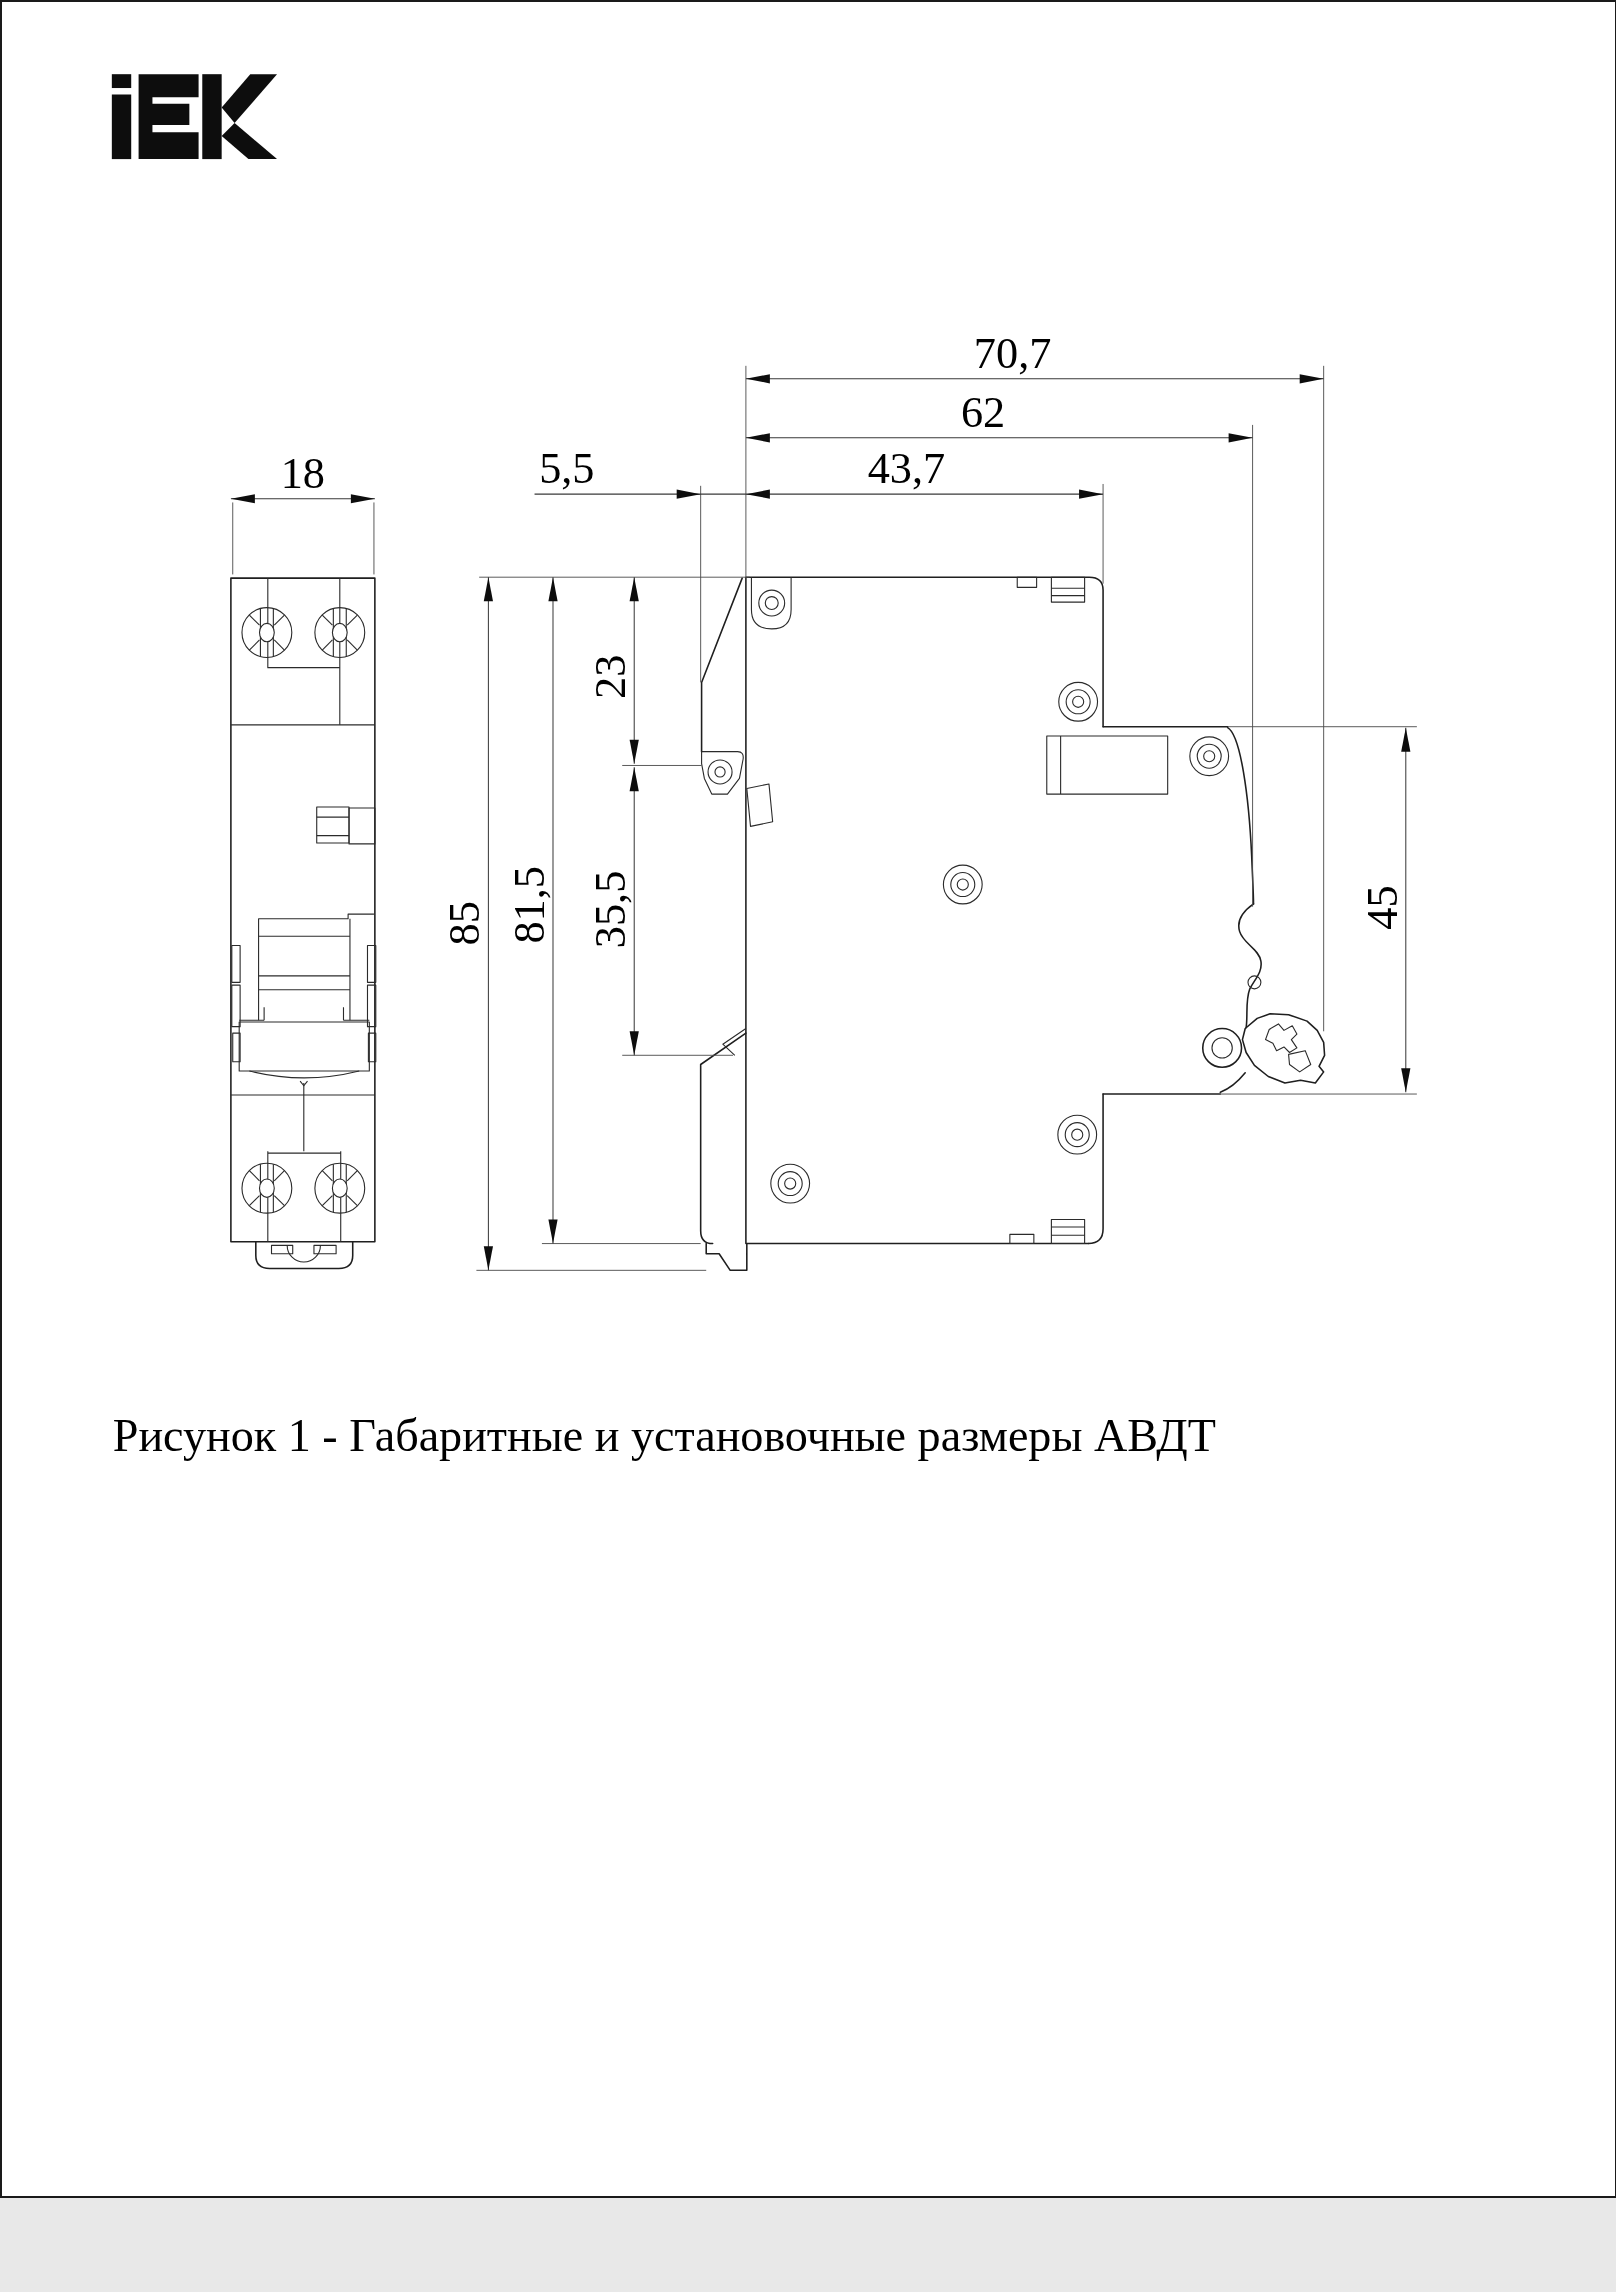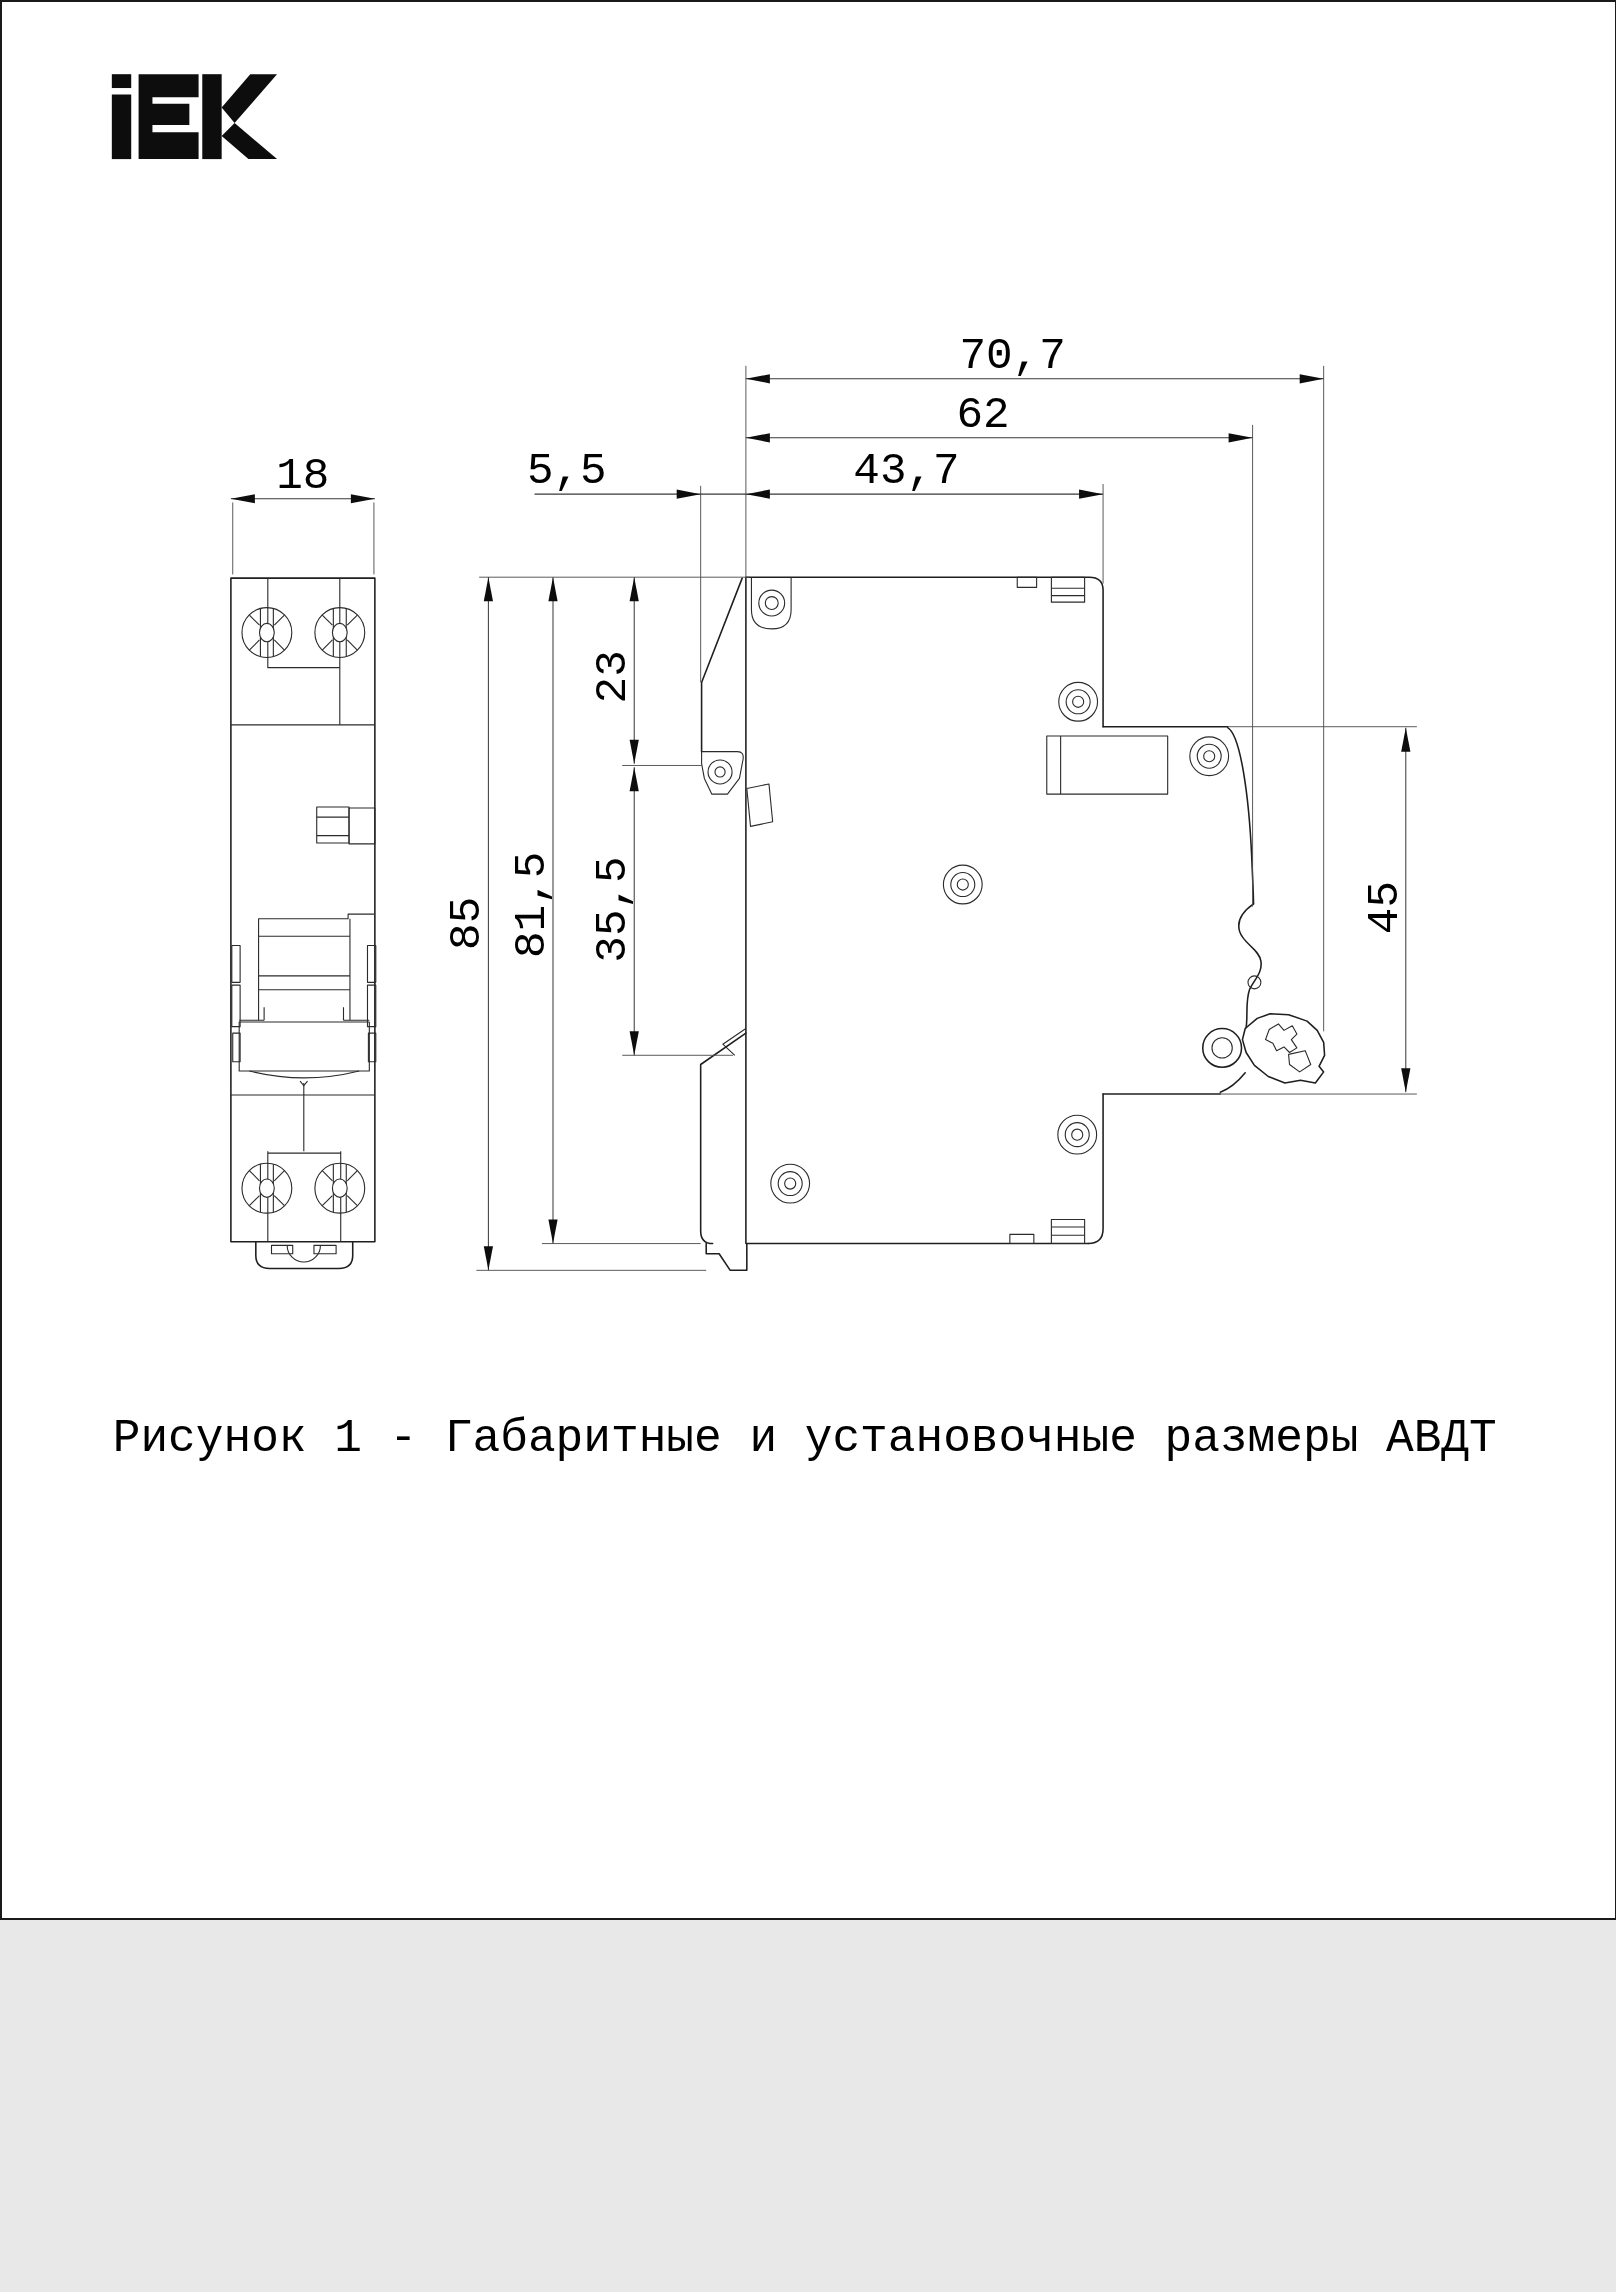--- a/index.html
+++ b/index.html
@@ -1,23 +1,23 @@
 <!DOCTYPE html>
 <html style="font-size:14.8px"><head>
 <meta charset="utf-8">
 <style>
   html,body{margin:0;padding:0;background:#e8e8e8;}
   .page{
     position:relative;
-    width:1617px;height:1920px;
+    width:1617px;height:2198px;
     background:#ffffff;
     margin:0 auto;
     box-sizing:border-box;
     border:2.8px solid #1a1a1a;
-    font-family:Liberation Mono, monospace;
+    font-family:Liberation Serif, serif;
   }
   svg{display:block;}
   
   .ol{fill:none;stroke:#1f1f1f;stroke-width:1.7;stroke-linejoin:round;stroke-linecap:round;}
   .il{fill:none;stroke:#2b2b2b;stroke-width:1.2;stroke-linejoin:round;}
   
   .xl{fill:none;stroke:#4d4d4d;stroke-width:1;}
   .dl{fill:none;stroke:#383838;stroke-width:1.1;}
   .ar{fill:#0d0d0d;stroke:none;}
   .dim-text{font-size:48px;fill:#000;}

